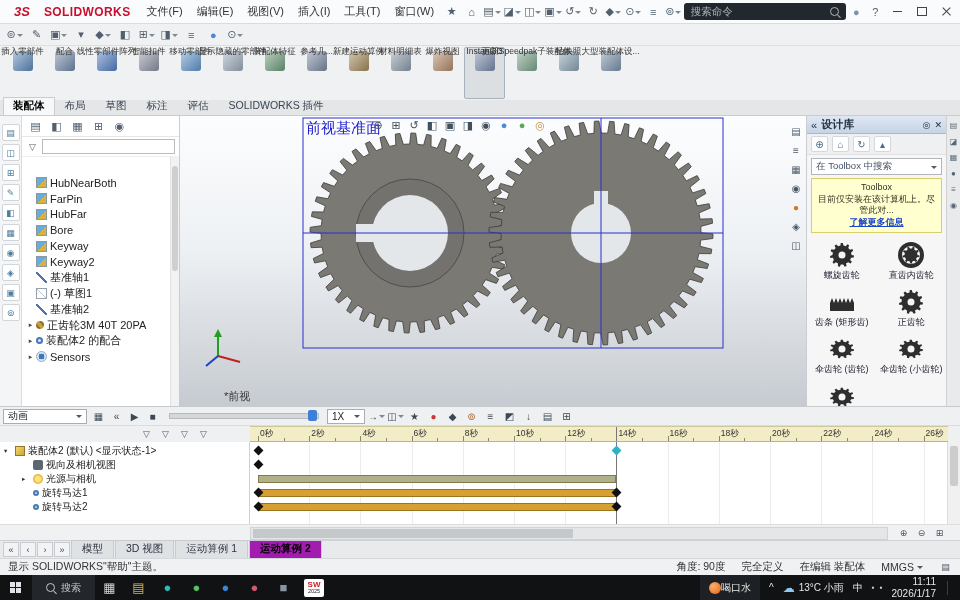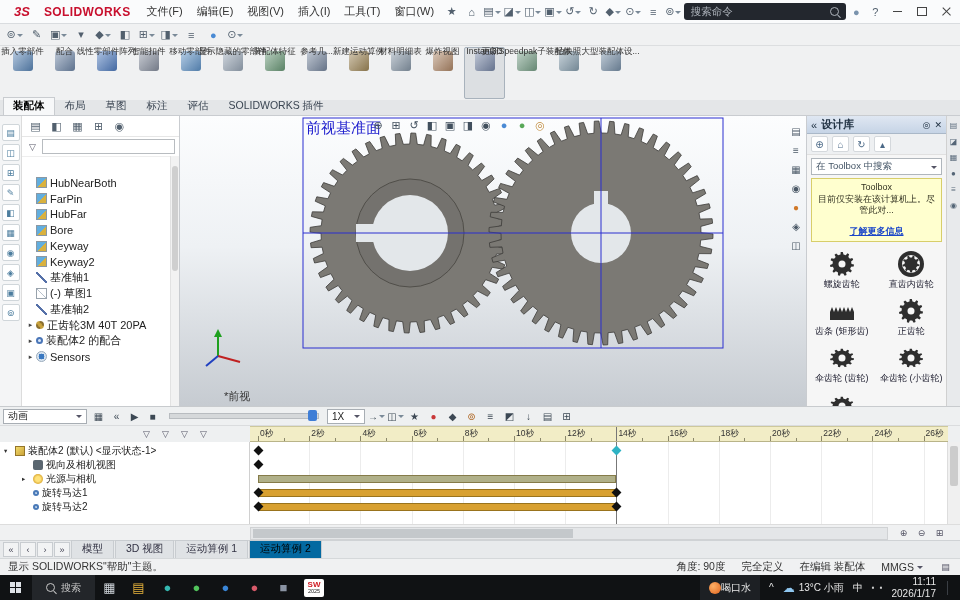--- a/index.html
+++ b/index.html
@@ -80,21 +80,21 @@
             align-items:center;padding:0 4px;gap:4px;font-size:11px;font-weight:bold;color:#223344}
   .tp-title .sp{flex:1}
   .tp-tools{display:flex;gap:4px;padding:2px 4px;border-bottom:1px solid #e0e0e0;background:#eef0f2}
   .tpicon{width:15px;height:14px;font-size:10px;color:#4c6a88;display:flex;align-items:center;justify-content:center;
           border:1px solid #d4d8dc;background:#fff;border-radius:2px}
   .tp-search{margin:3px 4px;height:15px;border:1px solid #b0b6bc;background:#fff;display:flex;align-items:center;
              justify-content:space-between;padding:0 4px;font-size:9.5px;color:#445566}
   .caret{width:0;height:0;border:3.5px solid transparent;border-top-color:#556;transform:translateY(2px)}
   .tp-notice{margin:2px 4px;background:#ffffcf;border:1px solid #d8ce6a;text-align:center;font-size:9px;
              padding:3px 2px;line-height:1.3;color:#333322}
-  .tp-notice .nlink{color:#1b46c8;font-weight:bold;text-decoration:underline;display:block;margin-top:9px}
+  .tp-notice .nlink{color:#1b46c8;font-weight:bold;text-decoration:underline;display:block;margin-top:0}
   #lib-grid{display:grid;grid-template-columns:1fr 1fr;padding:2px 0}
   .lib-item{display:flex;flex-direction:column;align-items:center;padding:3px 1px 4px;font-size:9px;line-height:1.15;
             color:#222233;text-align:center}
   .lib-label{max-width:64px}
   #tp-tabs{position:absolute;left:946px;top:0;width:14px;height:100%;background:#e8eaec;border-left:1px solid #d0d0d0;
            display:flex;flex-direction:column;align-items:center;padding-top:5px;gap:7px;box-sizing:border-box}
   .tpt{font-size:8px;color:#556677}
   
   #motionbar{position:absolute;top:406px;left:0;width:100%;height:20px;background:#eef0f1;border-top:1px solid #c8cbce;
              border-bottom:1px solid #dadcde;display:flex;align-items:center;gap:3px;padding:0 3px;box-sizing:border-box}
@@ -135,21 +135,21 @@
   #hscroll{position:absolute;top:524px;left:0;width:100%;height:16px;background:#f0f1f2;border-top:1px solid #ddd;box-sizing:border-box}
   #hs-track{position:absolute;left:250px;right:72px;top:2px;height:11px;background:#e4e6e8;border:1px solid #d0d2d4}
   #hs-thumb{position:absolute;left:2px;width:320px;top:1px;bottom:1px;background:#c4c8cb}
   #tl-zoom{position:absolute;right:14px;top:1px;display:flex;gap:5px}
   
   #bottomtabs{position:absolute;top:540px;left:0;width:100%;height:18px;background:#e8eaec;border-top:1px solid #cfd2d5;
               display:flex;align-items:flex-end;padding-left:3px;box-sizing:border-box}
   .navb{width:14px;height:13px;font-size:9px;display:flex;align-items:center;justify-content:center;color:#445;
         border:1px solid #c8ccd0;background:#f2f3f4;margin:0 1px 1px 0}
   .btab{font-size:10.5px;padding:1px 10px 2px;color:#334;border:1px solid #c8ccd0;border-bottom:none;background:#dfe2e5;margin-right:1px;white-space:nowrap}
-  .btab.active{background:#0369a1;font-weight:normal;color:#000}
+  .btab.active{background:#a21caf;font-weight:bold;color:#000}
   #statusbar{position:absolute;top:558px;left:0;width:100%;height:17px;background:#f0f1f2;border-top:1px solid #d5d8da;
              display:flex;align-items:center;font-size:10.5px;color:#333;padding:0 8px;box-sizing:border-box}
   .sb-right{margin-left:auto;display:flex;gap:16px;align-items:center}
   .units{display:flex;align-items:center;gap:3px}
   #taskbar{position:absolute;top:575px;left:0;width:100%;height:25px;background:#101214;display:flex;align-items:center;
            color:#e8e8e8;font-size:10px;box-sizing:border-box}
   .start{width:32px;height:100%;display:flex;align-items:center;justify-content:center}
   .win-grid{width:12px;height:12px;display:grid;grid-template-columns:5px 5px;grid-template-rows:5px 5px;gap:1px}
   .win-grid i{background:#dfe3e8}
   .tb-search{display:flex;align-items:center;gap:6px;background:#23262a;height:100%;padding:0 14px;color:#c8c8c8}

